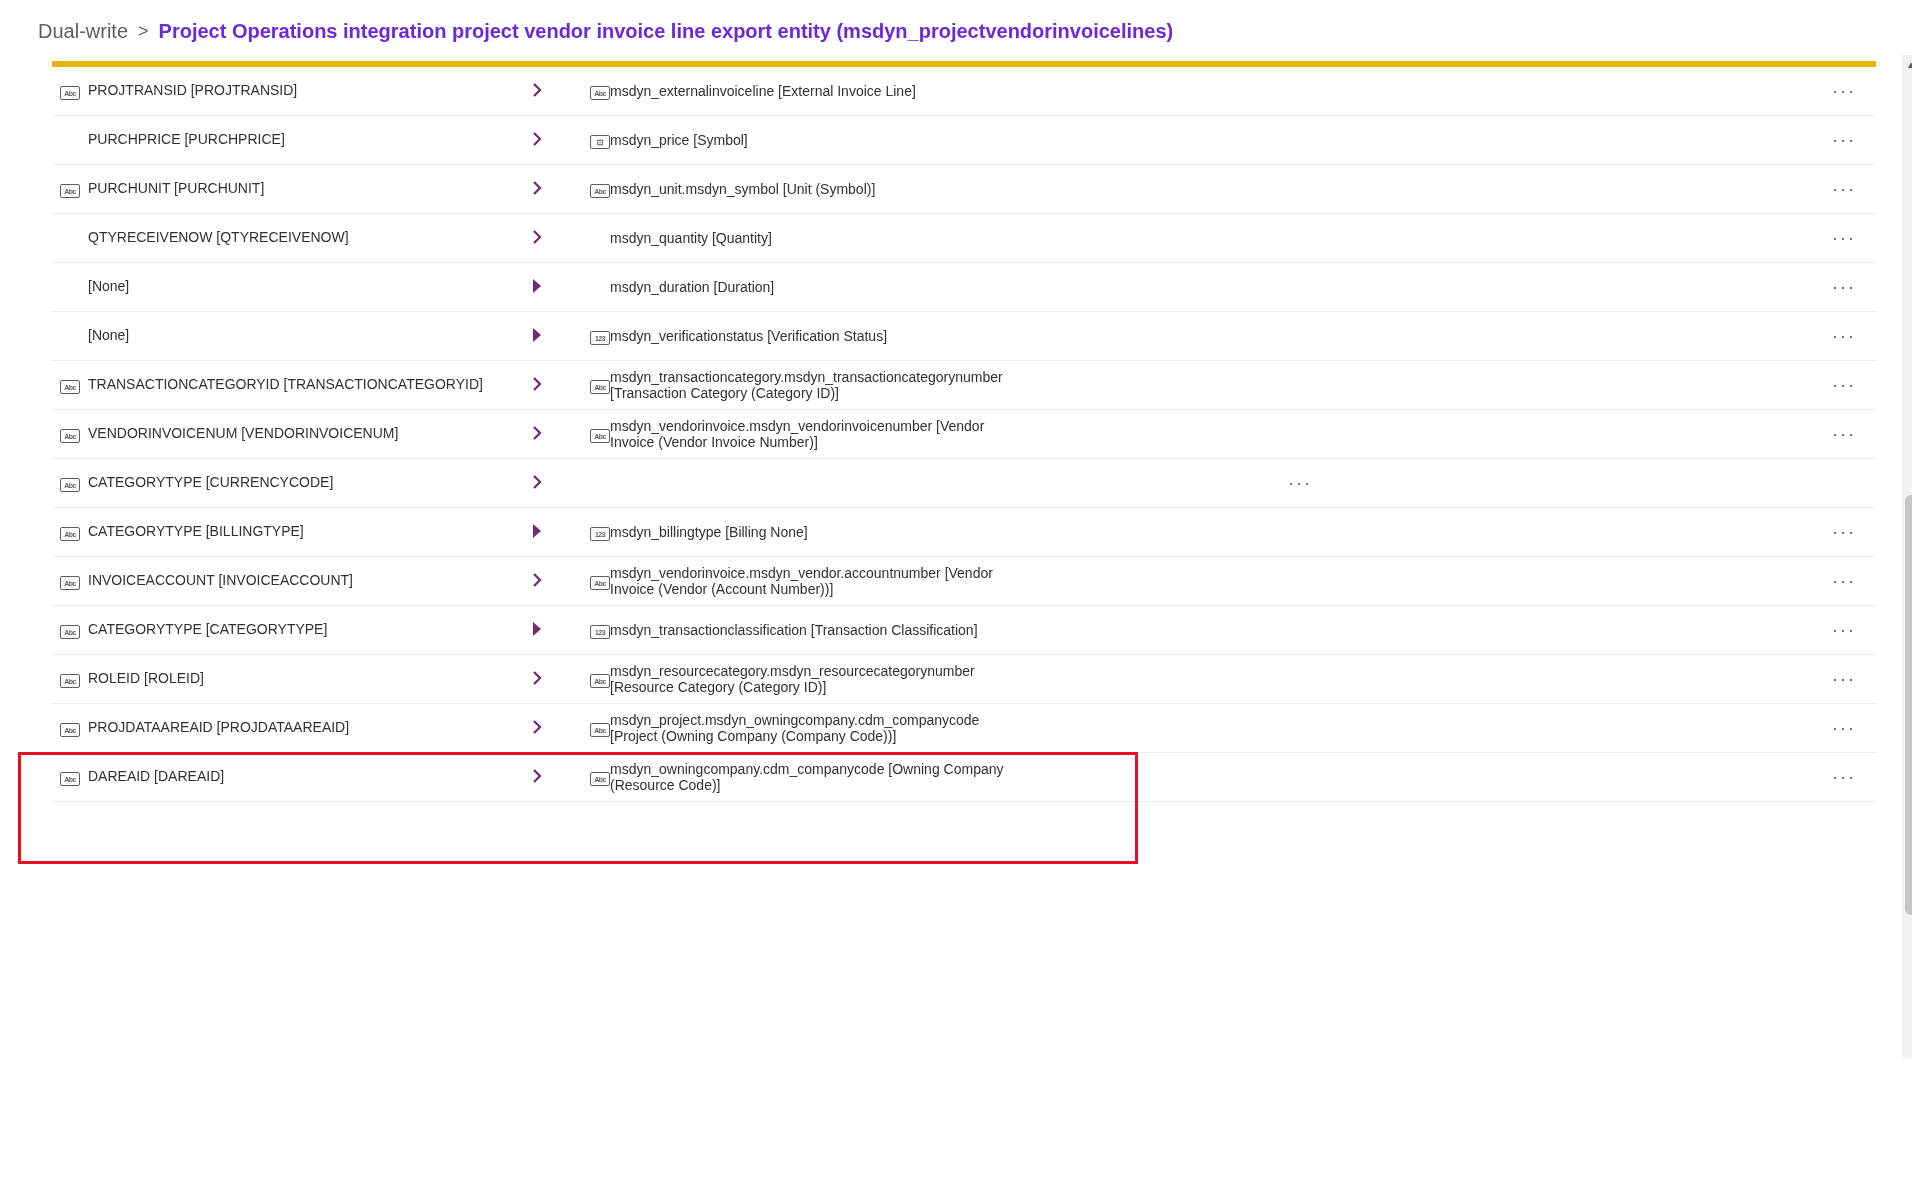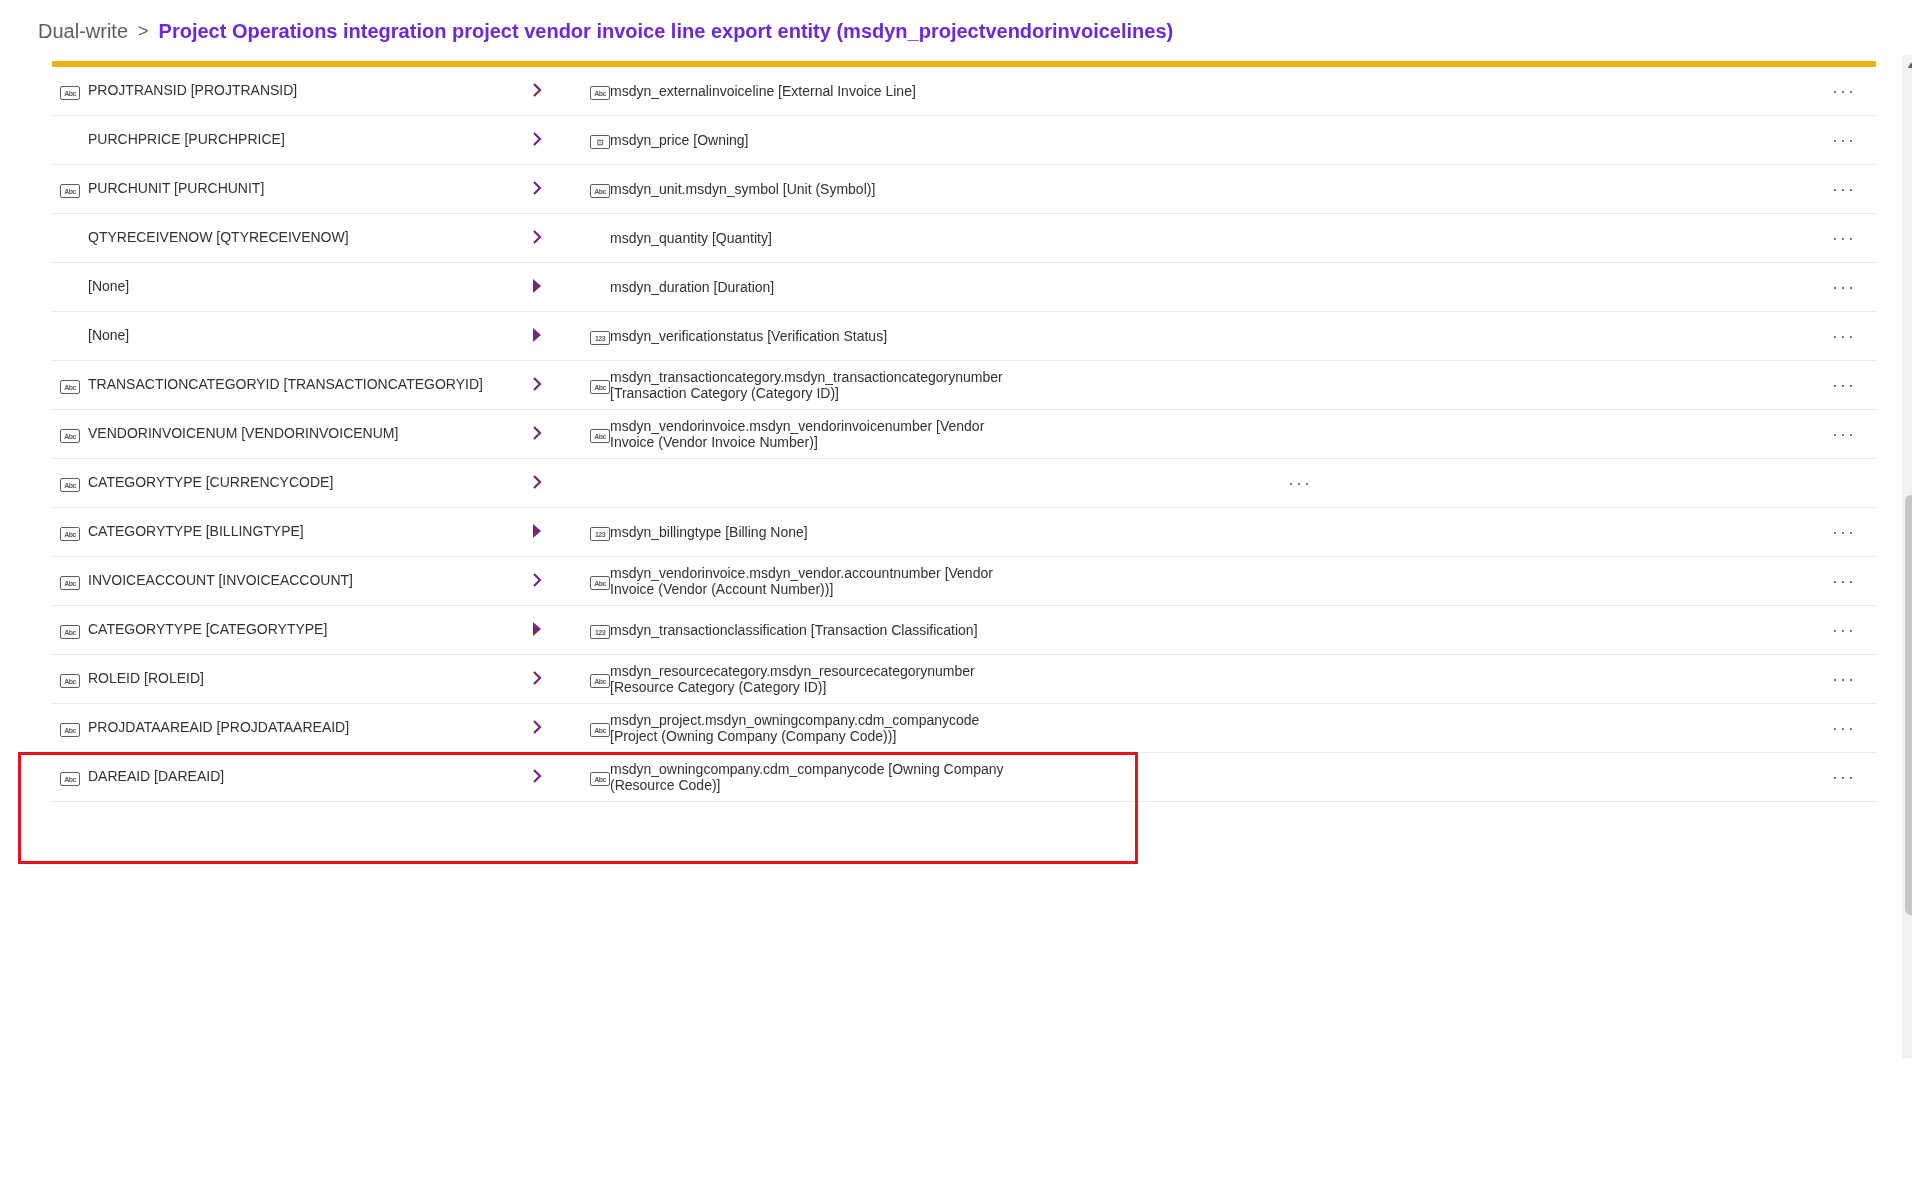--- a/index.html
+++ b/index.html
@@ -64,21 +64,21 @@
           <span class="type-icon none" style="width:20px;"></span>
           <span class="left-text">PURCHPRICE [PURCHPRICE]</span>
         </div>
         <div class="arrow-cell">
           <span class="arrow-open"><svg viewBox="0 0 14 18">
               <path d="M4 3 L10 9 L4 15"></path>
             </svg></span>
         </div>
         <div class="right">
           <span class="currency-icon">⊡</span>
-          <span class="right-text">msdyn_price [Owning]</span>
+          <span class="right-text">msdyn_price [Symbol]</span>
         </div>
         <div class="actions">···</div>
       </div>
       <div class="row">
         <div class="left">
           <span class="type-icon">Abc</span>
           <span class="left-text">PURCHUNIT [PURCHUNIT]</span>
         </div>
         <div class="arrow-cell">
           <span class="arrow-open"><svg viewBox="0 0 14 18">

